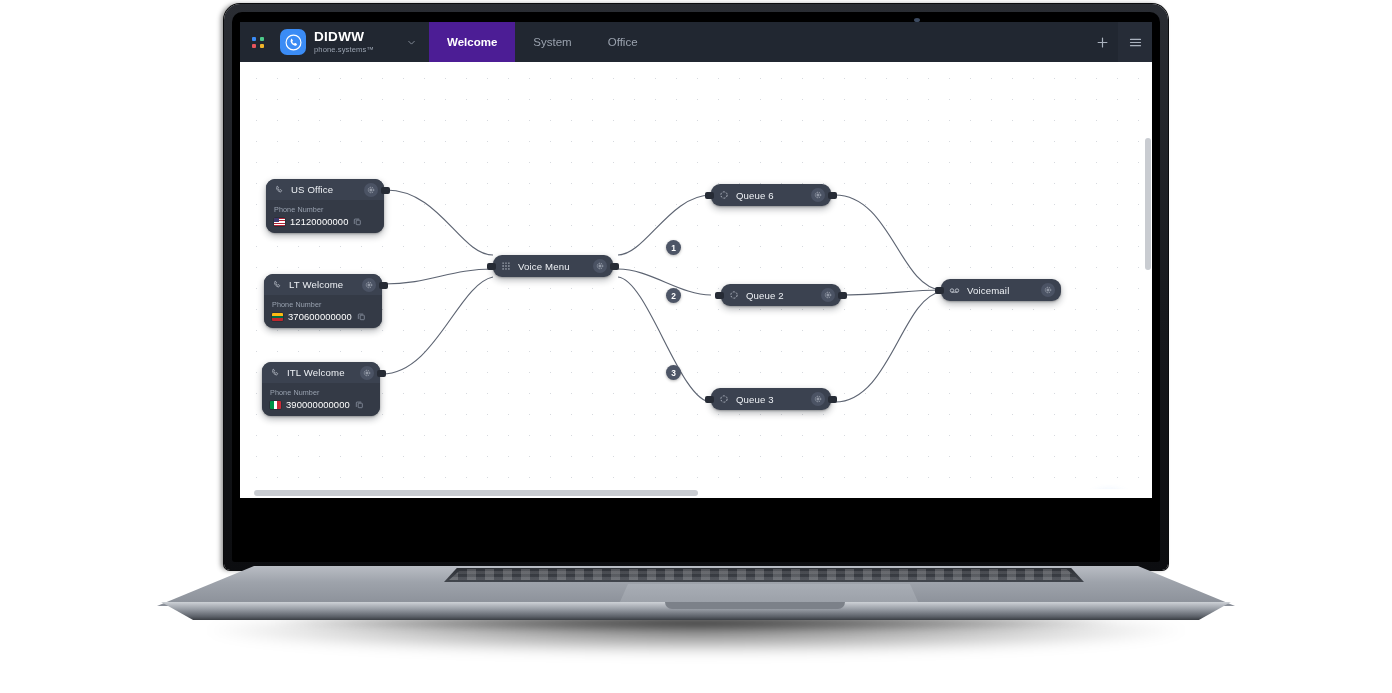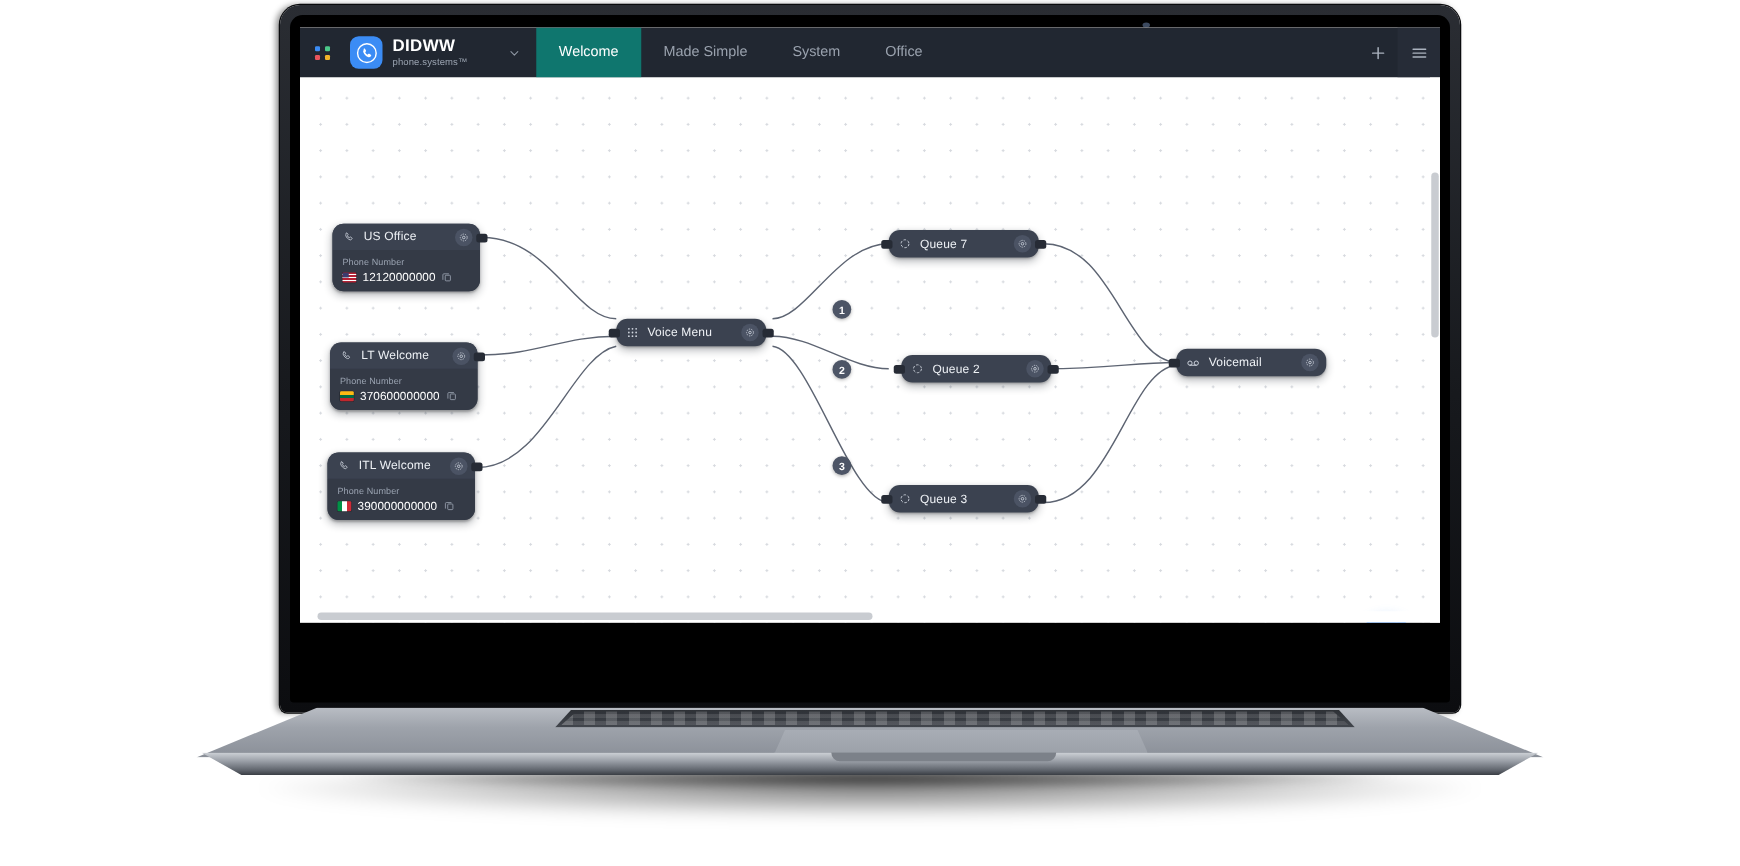--- a/index.html
+++ b/index.html
@@ -140,21 +140,21 @@
     margin-left: 26px; color: #8f97a3; font-size: 9px; cursor: pointer;
     display:flex; align-items:center;
   }
 
   #tab-bar { display: flex; align-items: stretch; margin-left: 12px; }
   .tab {
     display: flex; align-items: center; padding: 0 18px;
     color: #9aa2ae; font-size: 11.5px; cursor: pointer;
     white-space: nowrap;
   }
-  .tab.active { background: #0f766e; color: #ffffff; }
+  .tab.active { background: #4c1d95; color: #ffffff; font-weight: bold; }
 
   #header-right {
     margin-left: auto; display: flex; align-items: stretch;
   }
   .hdr-btn {
     width: 32px; display: flex; align-items: center; justify-content: center;
     color: #aab2be; cursor: pointer;
   }
   #menu-btn { background: #262c37; width: 34px; }
 
@@ -301,21 +301,20 @@
       </div>
 
       <div id="brand-caret">
         <svg width="11" height="11" viewBox="0 0 24 24">
           <path d="M6 9.5l6 6 6-6" fill="none" stroke="currentColor" stroke-width="1.9" stroke-linecap="round" stroke-linejoin="round"></path>
         </svg>
       </div>
 
       <div id="tab-bar">
         <div class="tab active">Welcome</div>
-        <div class="tab">Made Simple</div>
         <div class="tab">System</div>
         <div class="tab">Office</div>
       </div>
 
       <div id="header-right">
         <div class="hdr-btn">
           <svg width="15" height="15" viewBox="0 0 24 24">
             <path d="M12 5v14M5 12h14" fill="none" stroke="currentColor" stroke-width="1.9" stroke-linecap="round"></path>
           </svg>
         </div>
@@ -468,21 +467,21 @@
         <span class="port right"></span>
       </div>
 
       <div class="node pill" style="left:471px; top:122px;">
         <div class="node-head">
           <span class="node-icon">
             <svg width="10" height="10" viewBox="0 0 24 24">
               <circle cx="12" cy="12" r="7.6" fill="none" stroke="currentColor" stroke-width="1.7" stroke-dasharray="5 3"></circle>
             </svg>
           </span>
-          <span class="node-title">Queue 7</span>
+          <span class="node-title">Queue 6</span>
           <span class="node-gear">
             <svg width="8" height="8" viewBox="0 0 24 24">
               <circle cx="12" cy="12" r="3.1" fill="none" stroke="#cfd5de" stroke-width="2"></circle>
               <circle cx="12" cy="12" r="8.2" fill="none" stroke="#cfd5de" stroke-width="2" stroke-dasharray="3.4 2.4"></circle>
             </svg>
           </span>
         </div>
         <span class="port left"></span>
         <span class="port right"></span>
       </div>

